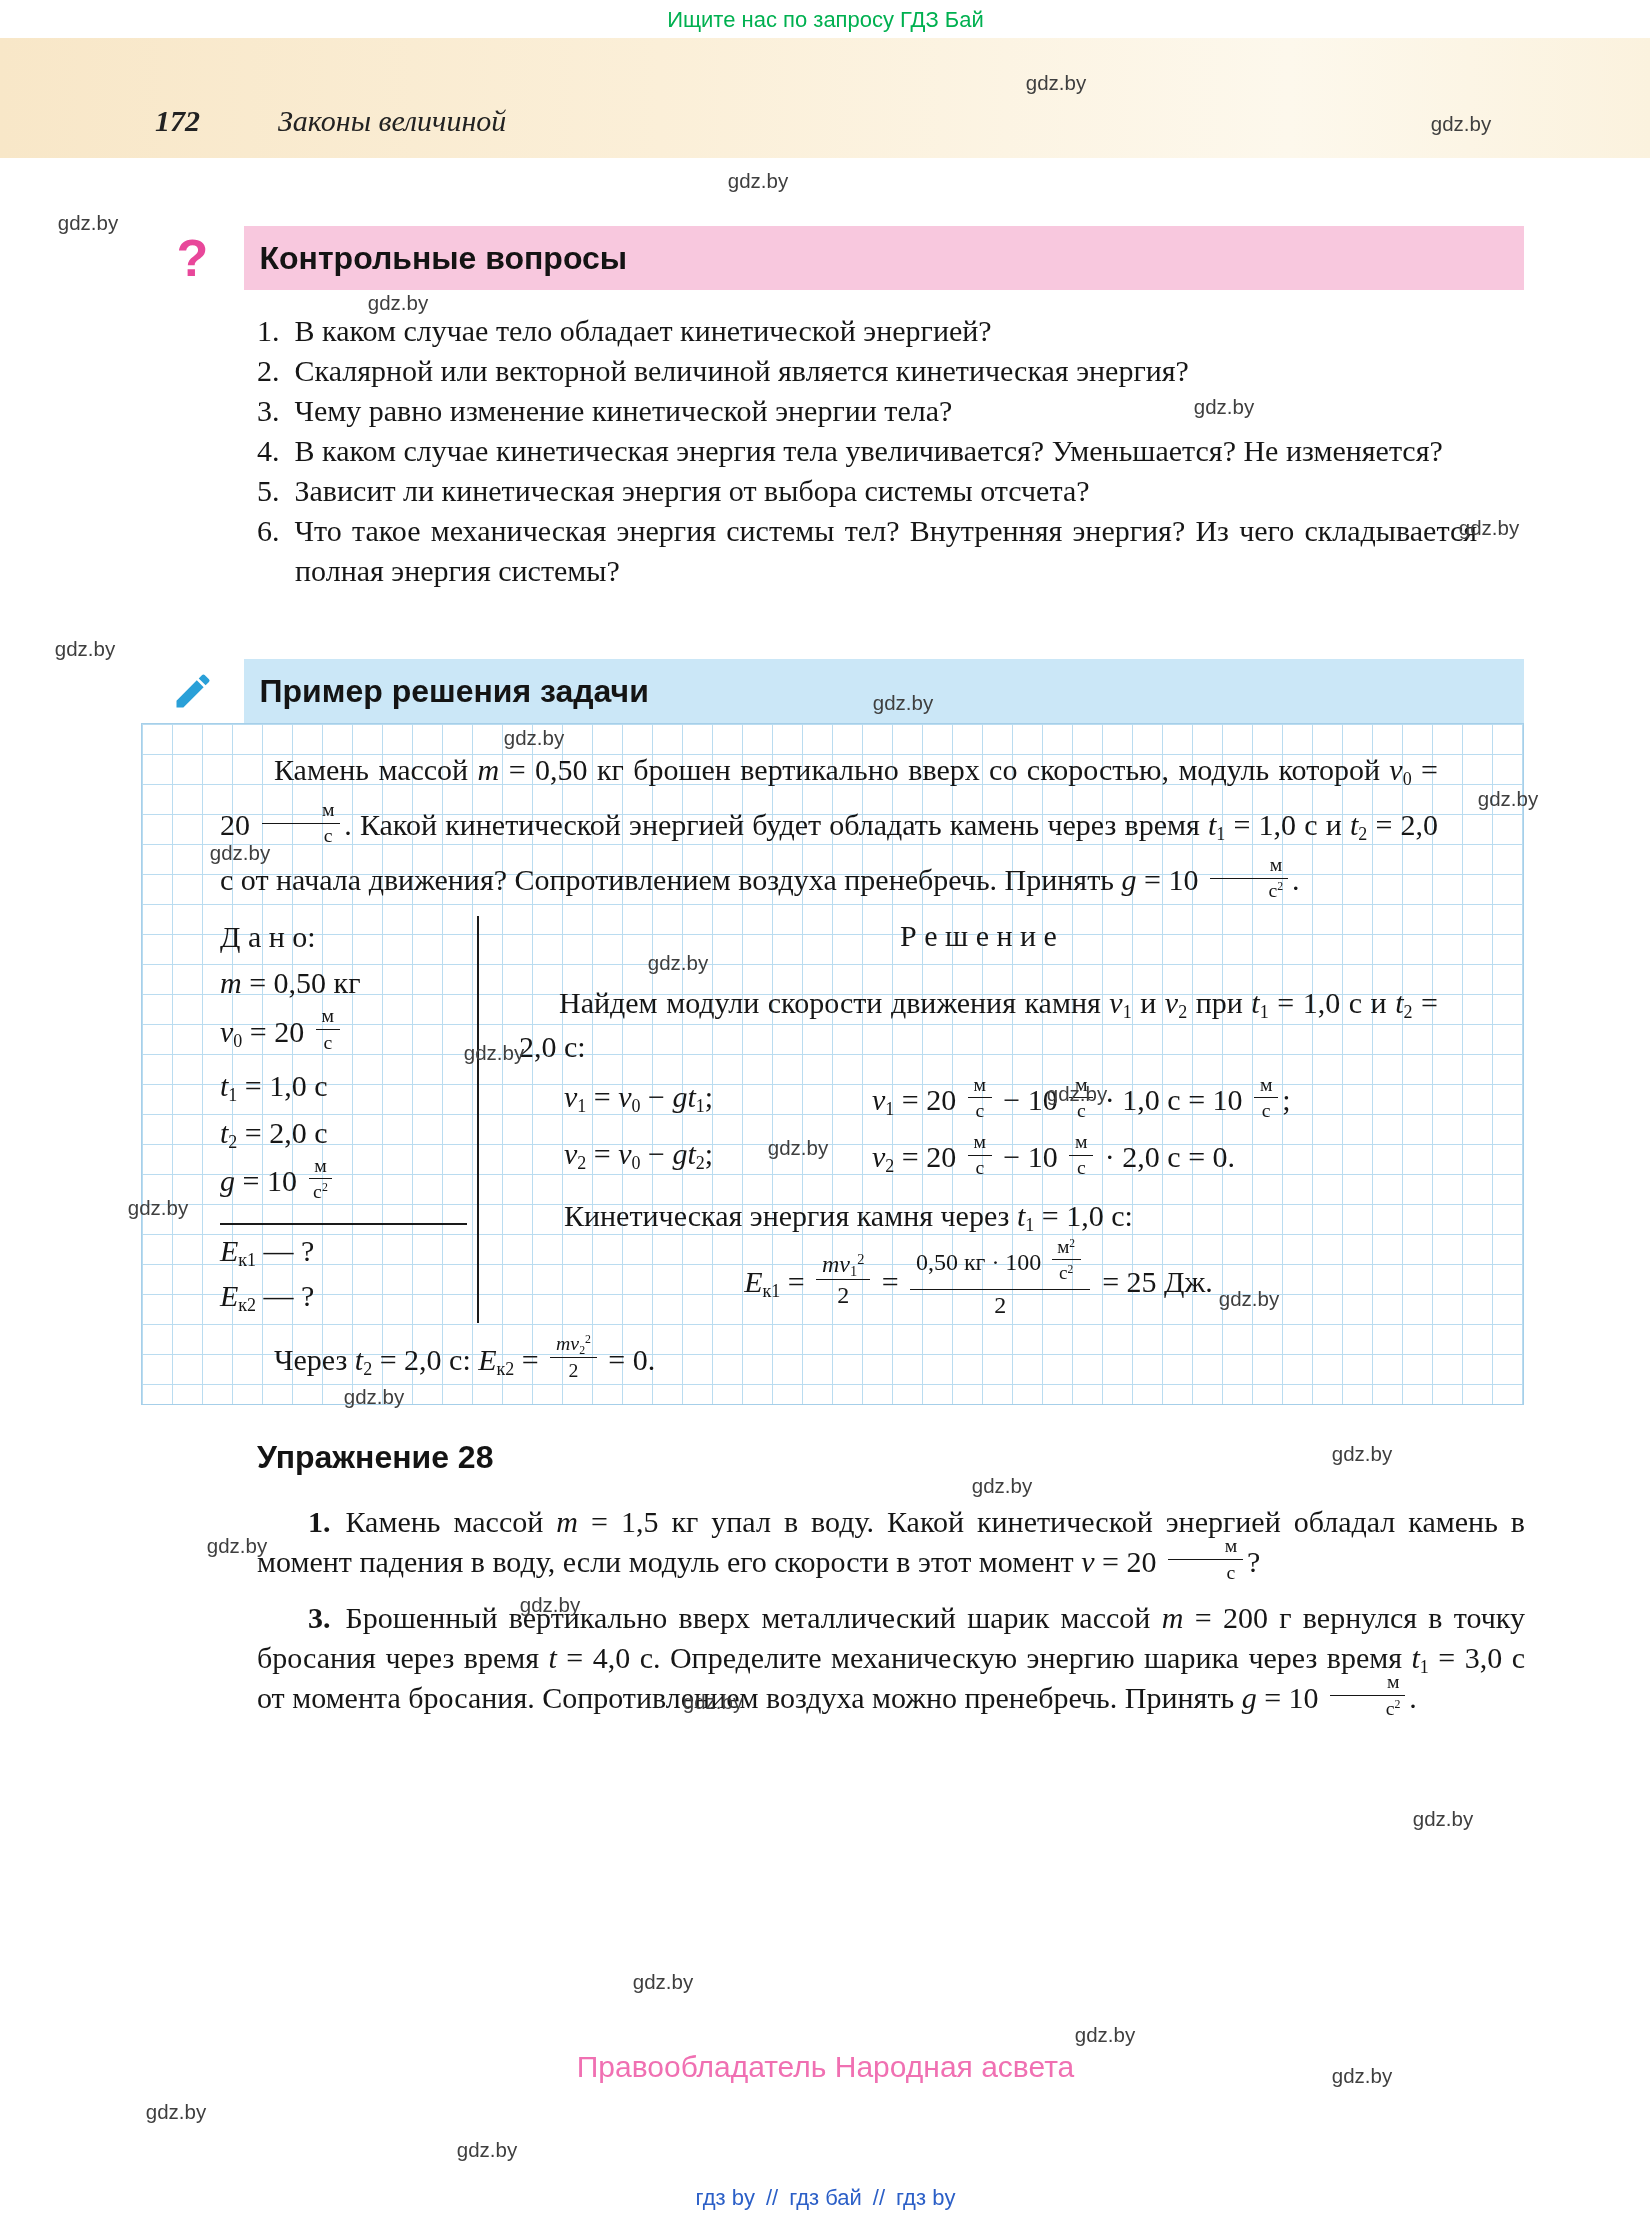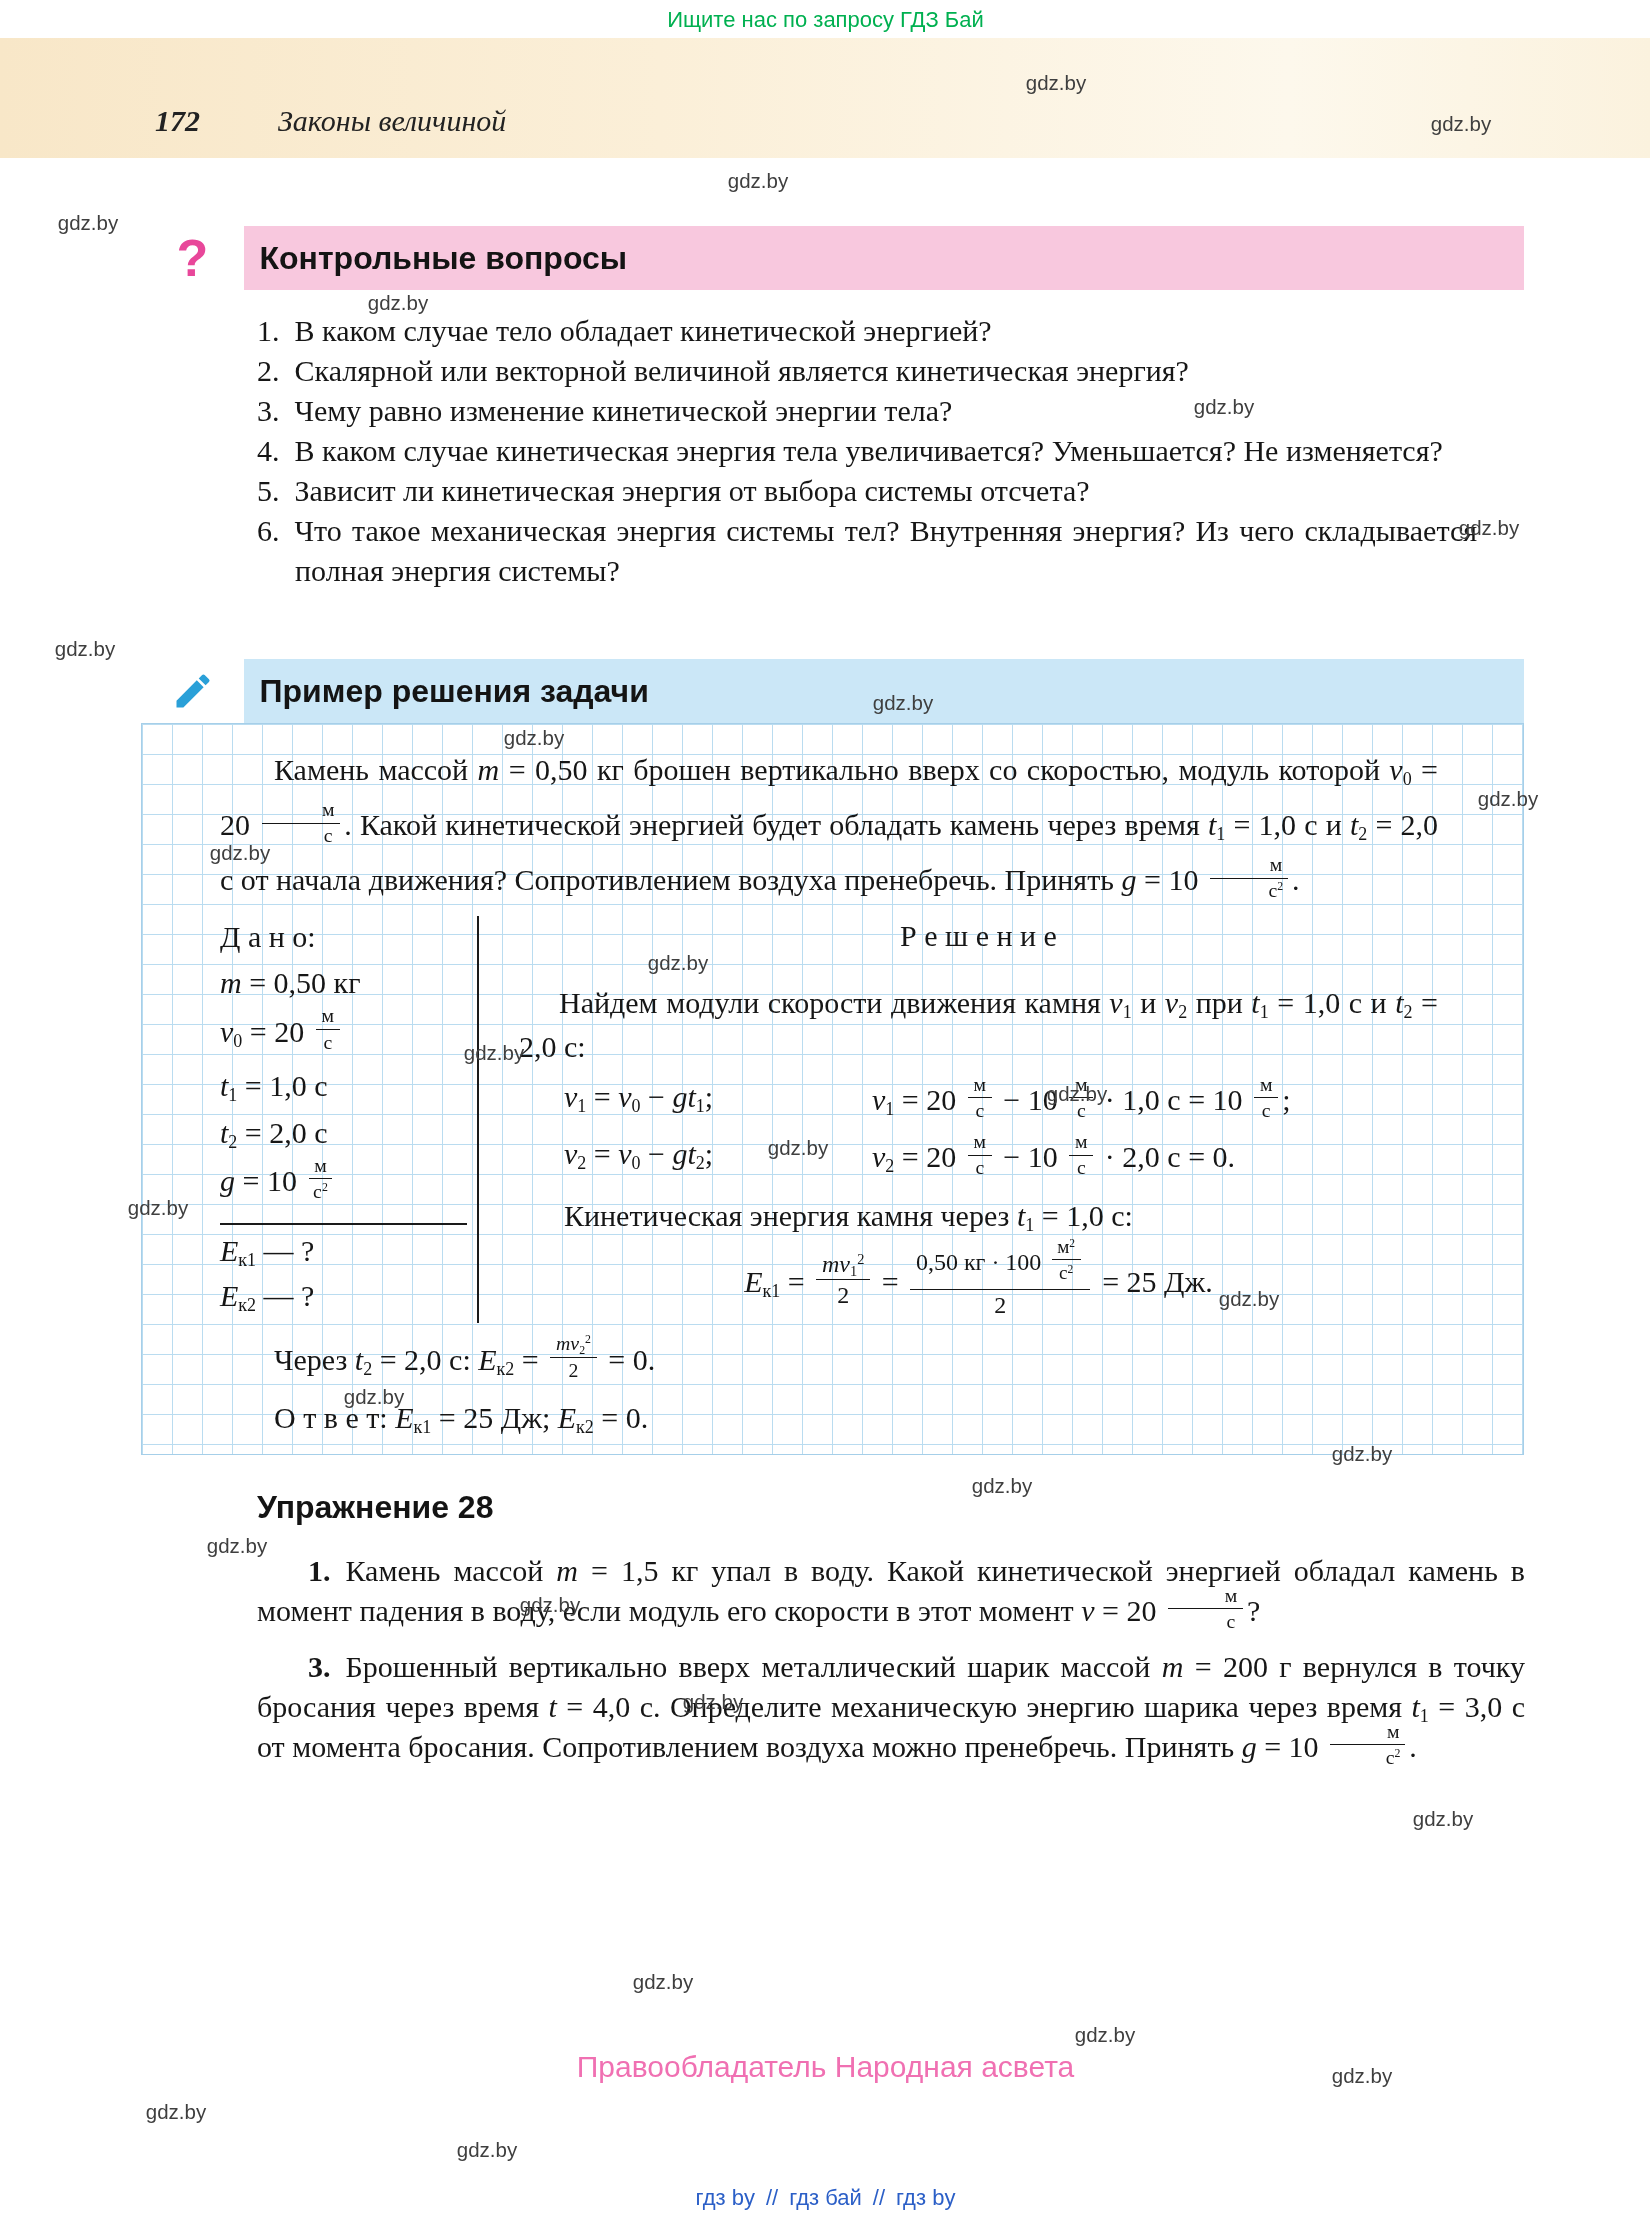--- a/index.html
+++ b/index.html
@@ -167,21 +167,20 @@
                   <span class="formula-left"><i>v</i><sub>2</sub> = <i>v</i><sub>0</sub> − <i>gt</i><sub>2</sub>;</span>
                   <span class="formula-right"><i>v</i><sub>2</sub> = 20 <span class="fr"><span class="ft">м</span><span class="fb">с</span></span> − 10 <span class="fr"><span class="ft">м</span><span class="fb">с</span></span> · 2,0 с = 0.</span>
                 </div>
               </div>
             <div class="kinetic-line">Кинетическая энергия камня через <i>t</i><sub>1</sub> = 1,0 с:</div>
             <div class="main-formula"><i>E</i><sub>к1</sub> = <span class="fr"><span class="ft"><i>mv</i><sub>1</sub><sup>2</sup></span><span class="fb">2</span></span> = <span class="fr"><span class="ft">0,50 кг · 100 <span class="fr"><span class="ft">м<sup>2</sup></span><span class="fb">с<sup>2</sup></span></span></span><span class="fb">2</span></span> = 25 Дж.</div>
           </div>
         </div>
 
         <div class="through">Через <i>t</i><sub>2</sub> = 2,0 с: <i>E</i><sub>к2</sub> = <span class="fr"><span class="ft"><i>mv</i><sub>2</sub><sup>2</sup></span><span class="fb">2</span></span> = 0.</div>
-        <div class="answer">О т в е т: <i>E</i><sub>к1</sub> = 25 Дж; <i>E</i><sub>к2</sub> = 0.</div>
       </div>
     </section>
 
     <h2 class="ex-title">Упражнение 28</h2>
     <div class="exercise-list">
         <p><b class="ex-num">1.</b> Камень массой <i>m</i> = 1,5 кг упал в воду. Какой кинетической энергией обладал камень в момент падения в воду, если модуль его скорости в этот момент <i>v</i> = 20 <span class="fr"><span class="ft">м</span><span class="fb">с</span></span>?</p>
         <p><b class="ex-num">3.</b> Брошенный вертикально вверх металлический шарик массой <i>m</i> = 200 г вернулся в точку бросания через время <i>t</i> = 4,0 с. Определите механическую энергию шарика через время <i>t</i><sub>1</sub> = 3,0 с от момента бросания. Сопротивлением воздуха можно пренебречь. Принять <i>g</i> = 10 <span class="fr"><span class="ft">м</span><span class="fb">с<sup>2</sup></span></span>.</p>
       </div>
   </div>
 

